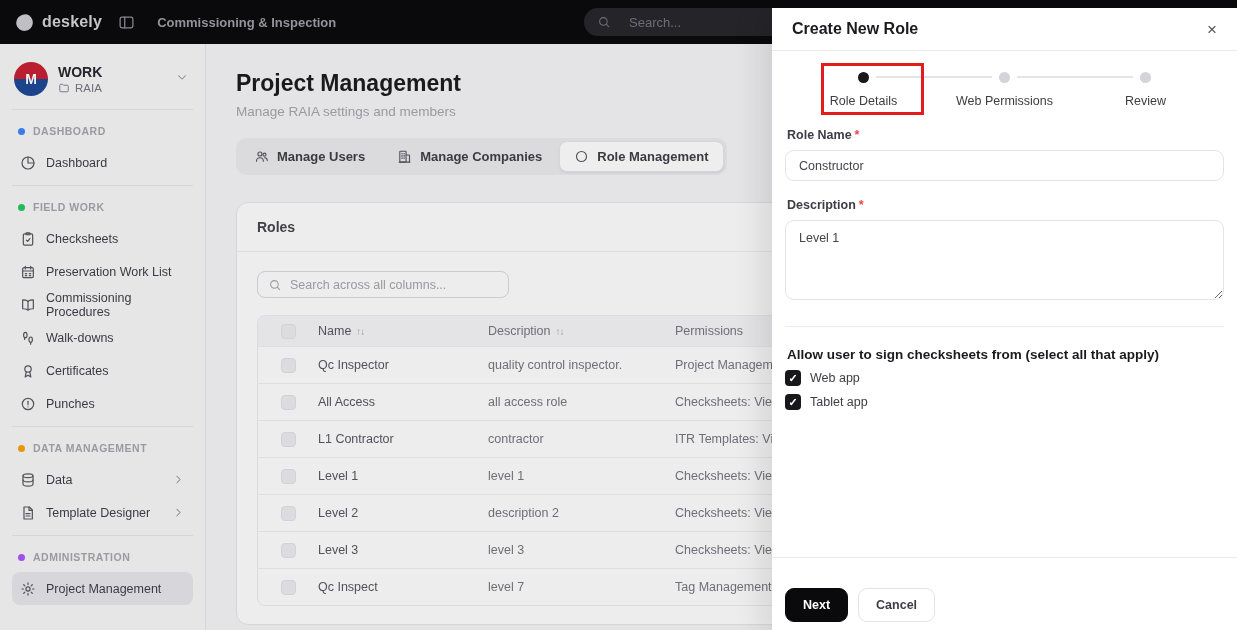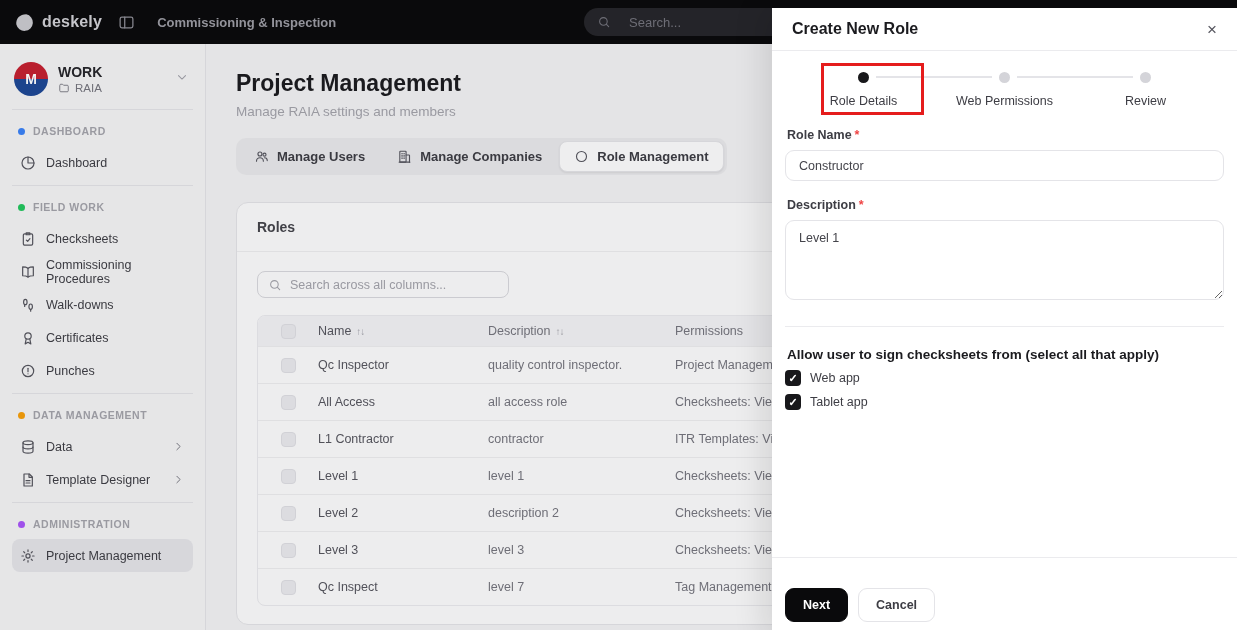--- a/index.html
+++ b/index.html
@@ -184,20 +184,28 @@
       <div class="nav-item">
         <svg class="ic ni" width="16" height="16" viewBox="0 0 24 24">
             <rect x="5" y="4.2" width="14" height="17" rx="2"></rect>
             <path d="M9.3 2.8h5.4v2.8H9.3z"></path>
             <path d="M9.5 13.6l2 2 3.4-4.2"></path>
           </svg>
         <span>Checksheets</span>
       </div>
       <div class="nav-item">
         <svg class="ic ni" width="16" height="16" viewBox="0 0 24 24">
+            <rect x="4" y="5.5" width="16" height="15" rx="2"></rect>
+            <path d="M8 3.5v4M16 3.5v4M4 10.5h16"></path>
+            <path d="M8 14.5h2M14 14.5h2M8 17.5h2M14 17.5h2"></path>
+          </svg>
+        <span>Preservation Work List</span>
+      </div>
+      <div class="nav-item">
+        <svg class="ic ni" width="16" height="16" viewBox="0 0 24 24">
             <path d="M12 6.4C10 5 7.5 4.4 4 4.4v13.2c3.5 0 6 .6 8 2 2-1.4 4.5-2 8-2V4.4c-3.5 0-6 .6-8 2z"></path>
             <path d="M12 6.4v13.2"></path>
           </svg>
         <span>Commissioning Procedures</span>
       </div>
       <div class="nav-item">
         <svg class="ic ni" width="16" height="16" viewBox="0 0 24 24">
             <path d="M8 3.5c1.5 0 2.6 1.9 2.6 4.2S9.5 11.5 8 11.5 5.4 10 5.4 7.7 6.5 3.5 8 3.5z"></path>
             <path d="M7 12v2.2"></path>
             <path d="M16 10.5c1.5 0 2.6 1.9 2.6 4.2s-1.1 3.8-2.6 3.8-2.6-1.5-2.6-3.8 1.1-4.2 2.6-4.2z"></path>

